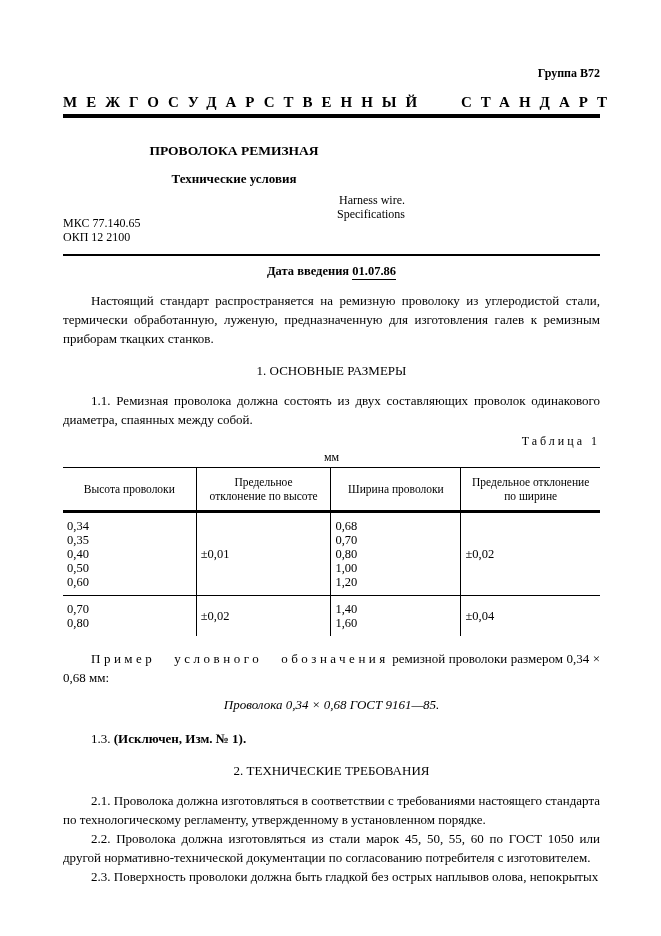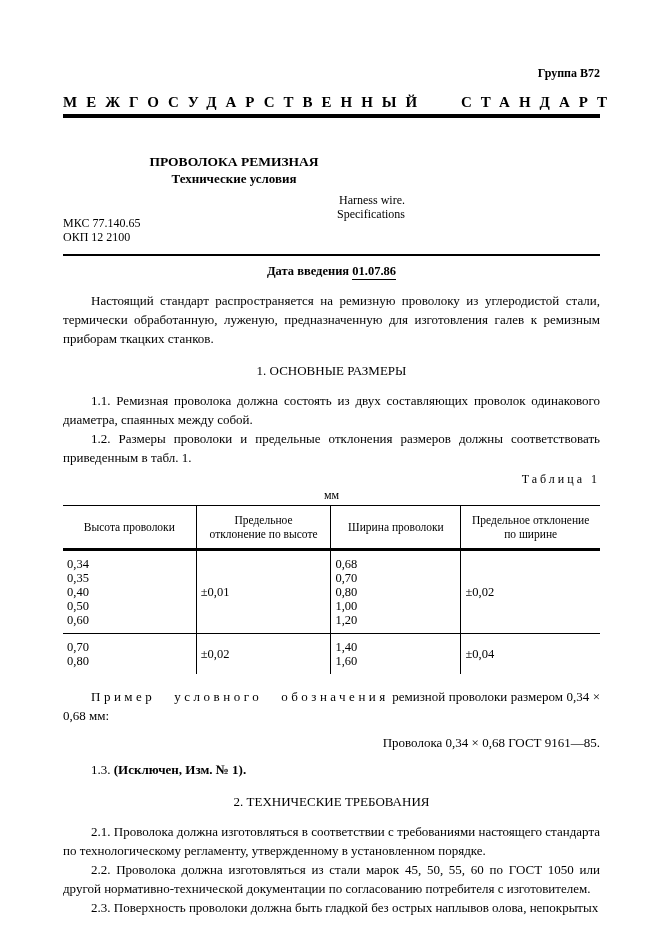--- a/index.html
+++ b/index.html
@@ -8,21 +8,21 @@
     box-sizing:border-box;padding:66px 61px 8px 63px;position:relative;
     font-family:"Liberation Serif", serif;color:#000;overflow:hidden;
   }
   .group-label{text-align:right;font-weight:bold;font-size:12px;line-height:14px;}
   .std-type{
     margin-top:14px;font-weight:bold;font-size:15px;line-height:17px;
     letter-spacing:9px;word-spacing:22px;white-space:nowrap;
   }
   .thick-rule{height:4px;background:#000;margin-top:3px;}
   .doc-header{position:relative;height:136px;}
-  .title-ru{position:absolute;top:36px;left:0;width:342px;text-align:center;font-weight:bold;font-size:13.5px;}
+  .title-ru{position:absolute;top:25px;left:0;width:342px;text-align:center;font-weight:bold;font-size:13.5px;}
   .subtitle{position:absolute;top:53px;left:0;width:342px;text-align:center;font-weight:bold;font-size:13px;}
   .title-en{position:absolute;top:76px;left:0;width:342px;text-align:right;font-size:12px;line-height:13.5px;}
   .codes{position:absolute;top:99px;left:0;font-size:12px;line-height:13.5px;}
   .gost-block{position:absolute;top:51px;right:8px;width:120px;text-align:center;font-weight:bold;font-size:15.5px;line-height:17px;}
   .thin-rule{height:2px;background:#000;}
   .date-line{margin-top:8px;text-align:center;font-weight:bold;font-size:12.5px;}
   .date-value{border-bottom:1.5px solid #000;padding-bottom:1px;}
   .para{font-size:13px;line-height:19px;text-align:justify;text-indent:28px;margin:0;}
   .intro{margin-top:12px;}
   .section-heading{text-align:center;font-weight:normal;font-size:13px;margin:15px 0 12px 0;}
@@ -35,21 +35,21 @@
   }
   table.dims td{
     font-size:12.5px;line-height:14px;text-align:left;vertical-align:middle;
     padding:6px 4px;white-space:pre-line;
   }
   table.dims .vline{border-left:1px solid #000;}
   table.dims tr.row-sep td{border-bottom:1.5px solid #000;}
   .c1{width:24.8%;} .c2{width:25.1%;} .c3{width:24.2%;} .c4{width:25.9%;}
   .example{margin-top:13px;}
   .spaced{letter-spacing:3.5px;word-spacing:12px;}
-  .designation{text-align:right;font-size:13px;margin:10px 0 9px 0;}
+  .designation{text-align:center;font-style:italic;font-size:13px;margin:10px 0 16px 0;}
   .amendment{font-weight:bold;font-size:13px;line-height:19px;text-indent:28px;}
   .p13{font-size:13px;line-height:19px;text-indent:28px;}
   .p13 .bold{font-weight:bold;}
 </style>
 </head>
 <body>
 
 <div class="page">
 
   <div class="group-label">Группа В72</div>
@@ -75,21 +75,20 @@
   <div class="date-line">
     <span>Дата введения</span>
     <span class="date-value">01.07.86</span>
   </div>
 
   <p class="para intro">Настоящий стандарт распространяется на ремизную проволоку из углеродистой стали, термически обработанную, луженую, предназначенную для изготовления галев к ремизным приборам ткацких станков.</p>
 
   <div class="section-heading">1. ОСНОВНЫЕ РАЗМЕРЫ</div>
 
   <p class="para">1.1. Ремизная проволока должна состоять из двух составляющих проволок одинакового диаметра, спаянных между собой.</p>
-  <p class="para">1.2. Размеры проволоки и предельные отклонения размеров должны соответствовать приведенным в табл. 1.</p>
 
   <div class="table-label">Таблица 1</div>
   <div class="table-unit">мм</div>
 
   <table class="dims">
     <thead>
       <tr>
         <th class="c1">Высота проволоки</th>
         <th class="c2 vline">Предельное отклонение по высоте</th>
         <th class="c3 vline">Ширина проволоки</th>

